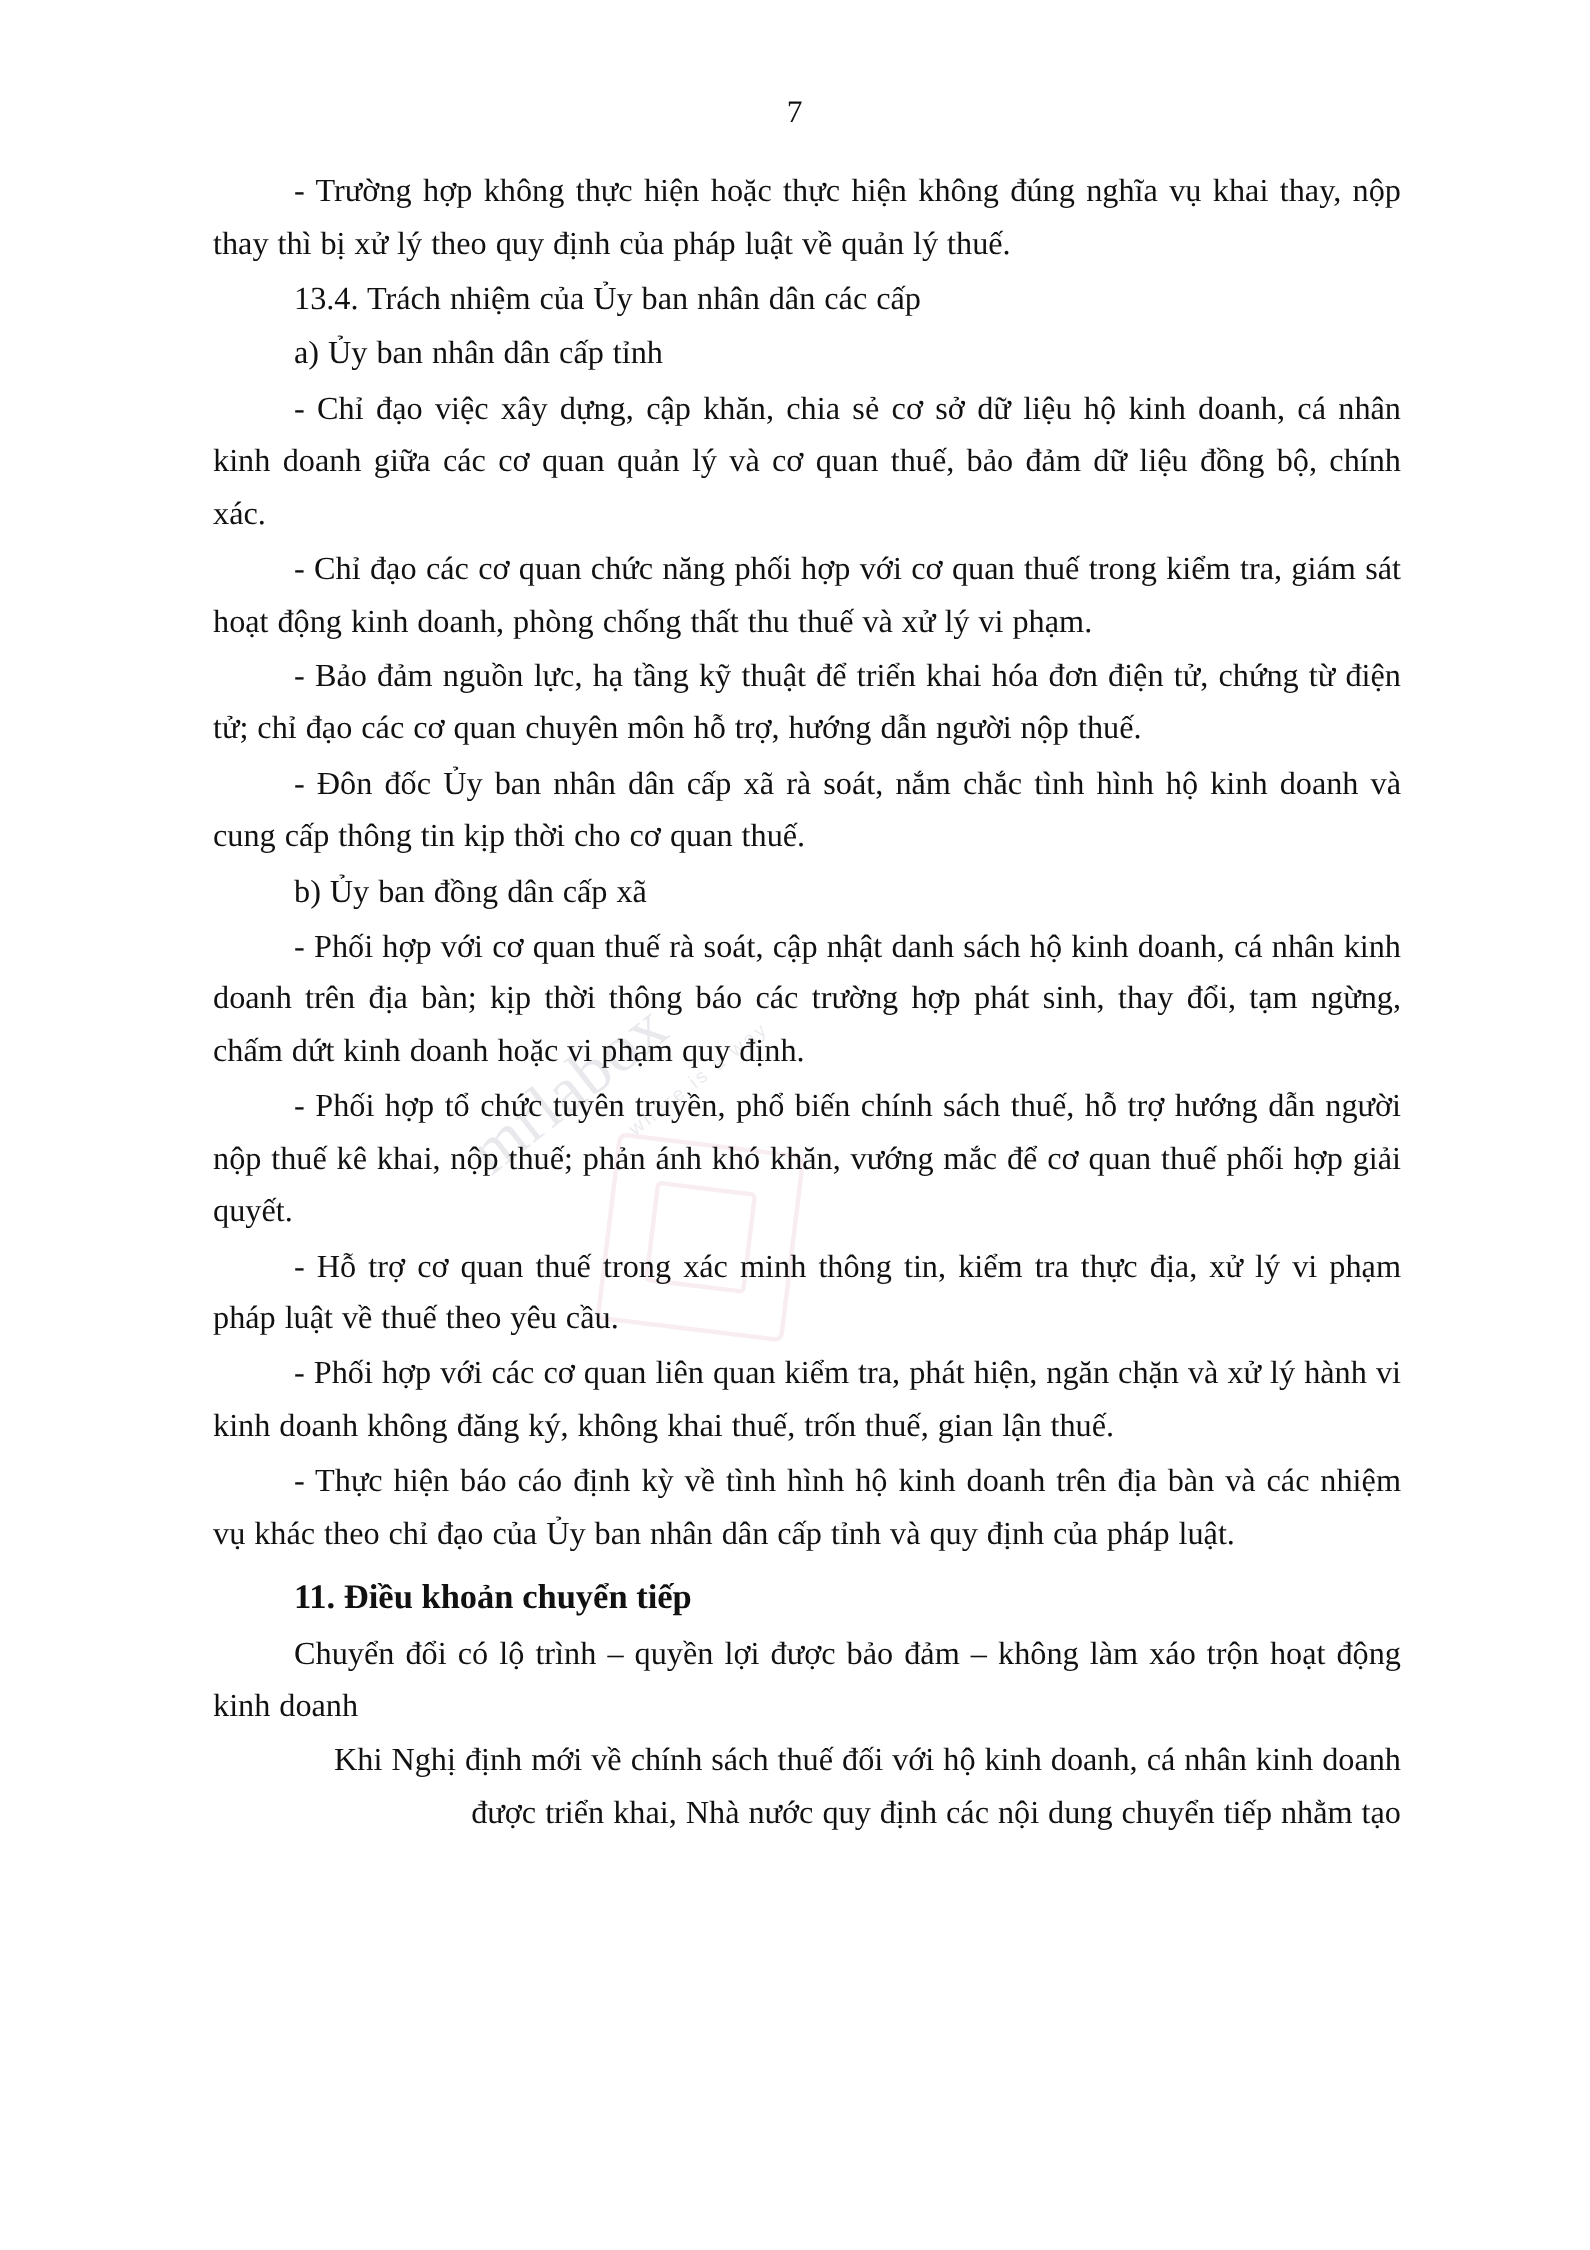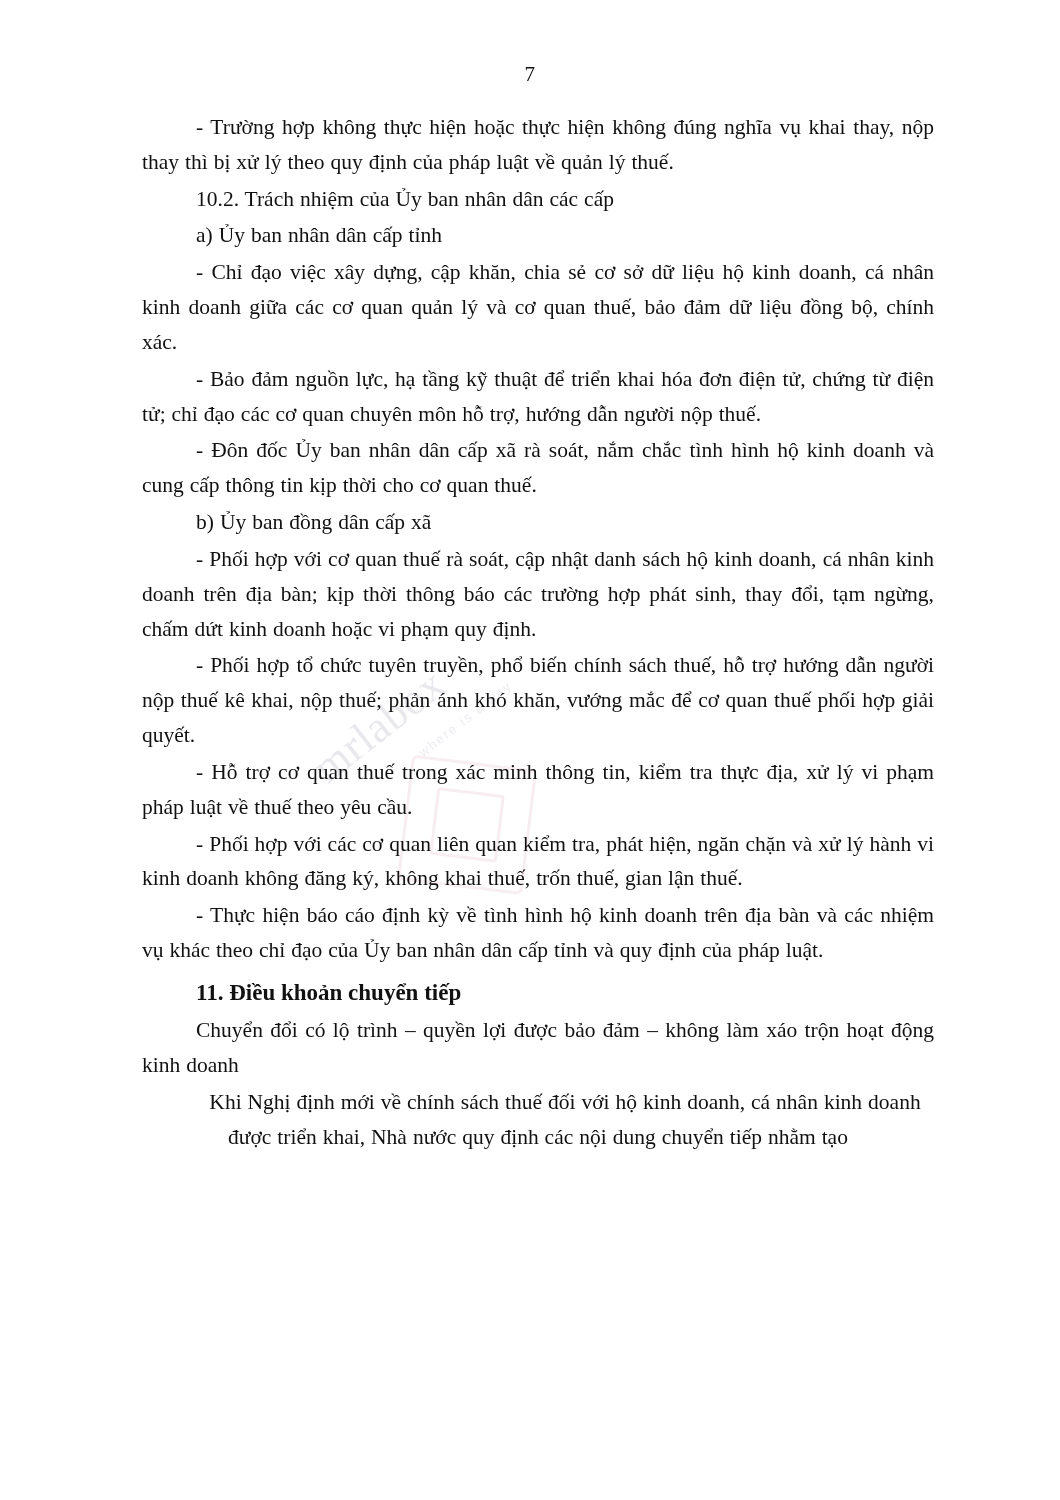--- a/index.html
+++ b/index.html
@@ -41,21 +41,21 @@
     word-spacing: 0.6px;
   }
   p.heading {
     margin: 6px 0 2px 0;
     font-size: 23px;
     line-height: 1.62;
     font-weight: bold;
     text-indent: 54px;
   }
   p.para:last-child {
-    text-align: center;
+    text-align: right;
   }
   .watermark {
     position: absolute;
     left: 268px;
     top: 520px;
     width: 420px;
     height: 420px;
     pointer-events: none;
     opacity: 0.30;
     transform: rotate(-38deg);
@@ -107,23 +107,24 @@
   <div class="page-number">7</div>
 
   <div class="watermark">
     <div class="wm-text">mrlabox</div>
     <div class="wm-sub">where is a way</div>
     <div class="wm-shape"></div>
   </div>
 
   <div class="body-area">
     <p class="para">- Trường hợp không thực hiện hoặc thực hiện không đúng nghĩa vụ khai thay, nộp thay thì bị xử lý theo quy định của pháp luật về quản lý thuế.</p>
-    <p class="para">10.2. Trách nhiệm của Ủy ban nhân dân các cấp</p>
+    <p class="para">13.4. Trách nhiệm của Ủy ban nhân dân các cấp</p>
     <p class="para">a) Ủy ban nhân dân cấp tỉnh</p>
     <p class="para">- Chỉ đạo việc xây dựng, cập khăn, chia sẻ cơ sở dữ liệu hộ kinh doanh, cá nhân kinh doanh giữa các cơ quan quản lý và cơ quan thuế, bảo đảm dữ liệu đồng bộ, chính xác.</p>
+    <p class="para">- Chỉ đạo các cơ quan chức năng phối hợp với cơ quan thuế trong kiểm tra, giám sát hoạt động kinh doanh, phòng chống thất thu thuế và xử lý vi phạm.</p>
     <p class="para">- Bảo đảm nguồn lực, hạ tầng kỹ thuật để triển khai hóa đơn điện tử, chứng từ điện tử; chỉ đạo các cơ quan chuyên môn hỗ trợ, hướng dẫn người nộp thuế.</p>
     <p class="para">- Đôn đốc Ủy ban nhân dân cấp xã rà soát, nắm chắc tình hình hộ kinh doanh và cung cấp thông tin kịp thời cho cơ quan thuế.</p>
     <p class="para">b) Ủy ban đồng dân cấp xã</p>
     <p class="para">- Phối hợp với cơ quan thuế rà soát, cập nhật danh sách hộ kinh doanh, cá nhân kinh doanh trên địa bàn; kịp thời thông báo các trường hợp phát sinh, thay đổi, tạm ngừng, chấm dứt kinh doanh hoặc vi phạm quy định.</p>
     <p class="para">- Phối hợp tổ chức tuyên truyền, phổ biến chính sách thuế, hỗ trợ hướng dẫn người nộp thuế kê khai, nộp thuế; phản ánh khó khăn, vướng mắc để cơ quan thuế phối hợp giải quyết.</p>
     <p class="para">- Hỗ trợ cơ quan thuế trong xác minh thông tin, kiểm tra thực địa, xử lý vi phạm pháp luật về thuế theo yêu cầu.</p>
     <p class="para">- Phối hợp với các cơ quan liên quan kiểm tra, phát hiện, ngăn chặn và xử lý hành vi kinh doanh không đăng ký, không khai thuế, trốn thuế, gian lận thuế.</p>
     <p class="para">- Thực hiện báo cáo định kỳ về tình hình hộ kinh doanh trên địa bàn và các nhiệm vụ khác theo chỉ đạo của Ủy ban nhân dân cấp tỉnh và quy định của pháp luật.</p>
     <p class="heading">11. Điều khoản chuyển tiếp</p>
     <p class="para">Chuyển đổi có lộ trình – quyền lợi được bảo đảm – không làm xáo trộn hoạt động kinh doanh</p>

